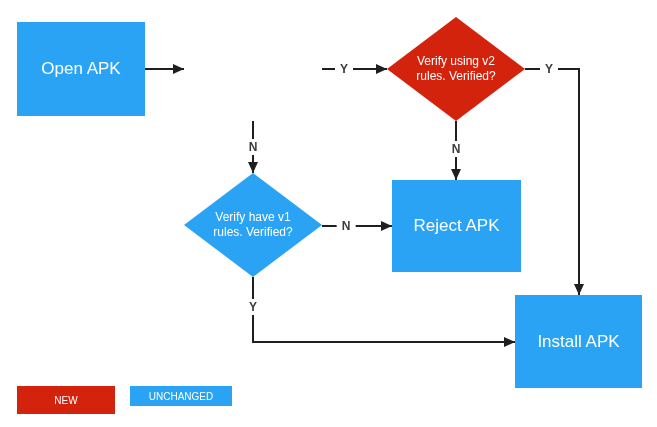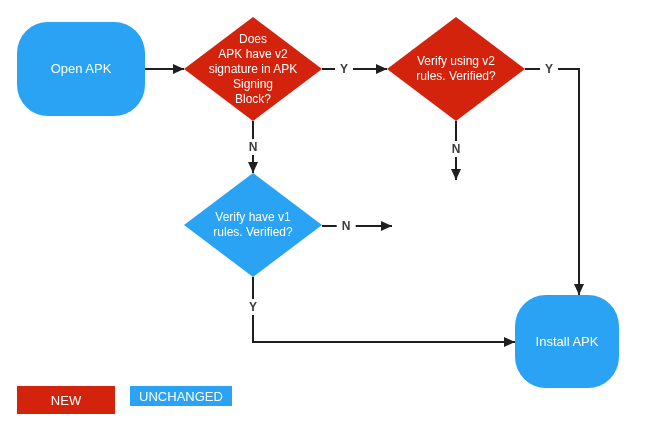--- a/index.html
+++ b/index.html
@@ -26,21 +26,21 @@
   .node {
     position: absolute;
     display: flex;
     align-items: center;
     justify-content: center;
     text-align: center;
     color: var(--color-text, #ffffff);
     box-sizing: border-box;
   }
   .node .node-label { white-space: pre-line; }
-  .rect-node { font-size: 13px; line-height: 16px; border-radius: 31px; }
+  .rect-node { font-size: 17px; line-height: 16px; }
   .decision-node {
     clip-path: polygon(50% 0, 100% 50%, 50% 100%, 0 50%);
     font-size: 12px;
     line-height: 15px;
   }
   .fill-new { background: var(--color-new, #d3230d); }
   .fill-unchanged { background: var(--color-unchanged, #2aa3f4); }
   .edge-label {
     position: absolute;
     transform: translate(-50%, -50%);
@@ -50,21 +50,21 @@
     font-weight: bold;
     padding: 2px 5px;
     line-height: 12px;
   }
   .legend-item {
     position: absolute;
     display: flex;
     align-items: center;
     justify-content: center;
     color: var(--color-text, #ffffff);
-    font-size: 13px;
+    font-size: 10px;
   }
 </style>
 </head>
 <body>
 
 <div class="canvas">
 
   <svg class="edges-layer" width="657" height="427" viewBox="0 0 657 427">
     <defs>
       <marker id="arr" markerUnits="userSpaceOnUse" markerWidth="12" markerHeight="11" refX="11" refY="5" orient="auto">
@@ -77,40 +77,36 @@
     <polyline class="edge" points="525,69 579,69 579,295" marker-end="url(#arr)"></polyline>
     <line class="edge" x1="456" y1="121" x2="456" y2="180" marker-end="url(#arr)"></line>
     <line class="edge" x1="322" y1="226" x2="392" y2="226" marker-end="url(#arr)"></line>
     <polyline class="edge" points="253,277 253,342 515,342" marker-end="url(#arr)"></polyline>
   </svg>
 
   <div class="node rect-node fill-unchanged" style="left:17px; top:22px; width:128px; height:94px;">
     <span class="node-label">Open APK</span>
   </div>
 
-  <div class="node decision-node fill-new" style="left:184px; top:17px; width:138px; height:104px;">
-    <span class="node-label">Does
-APK have v2
-signature in APK
-Signing
-Block?</span>
-  </div>
 
   <div class="node decision-node fill-new" style="left:387px; top:17px; width:138px; height:104px;">
     <span class="node-label">Verify using v2
 rules. Verified?</span>
   </div>
 
   <div class="node decision-node fill-unchanged" style="left:184px; top:173px; width:138px; height:104px;">
     <span class="node-label">Verify have v1
 rules. Verified?</span>
   </div>
 
+  <div class="node rect-node fill-unchanged" style="left:392px; top:180px; width:129px; height:92px;">
+    <span class="node-label">Reject APK</span>
+  </div>
 
-  <div class="node rect-node fill-unchanged" style="left:515px; top:295px; width:104px; height:93px;text-align:center;">
+  <div class="node rect-node fill-unchanged" style="left:515px; top:295px; width:127px; height:93px;text-align:center;">
     <span class="node-label">Install APK</span>
   </div>
 
   <div class="edge-label" style="left:344px; top:69px;">Y</div>
   <div class="edge-label" style="left:253px; top:147px;">N</div>
   <div class="edge-label" style="left:549px; top:69px;">Y</div>
   <div class="edge-label" style="left:456px; top:149px;">N</div>
   <div class="edge-label" style="left:346px; top:226px;">N</div>
   <div class="edge-label" style="left:253px; top:307px;">Y</div>
 

